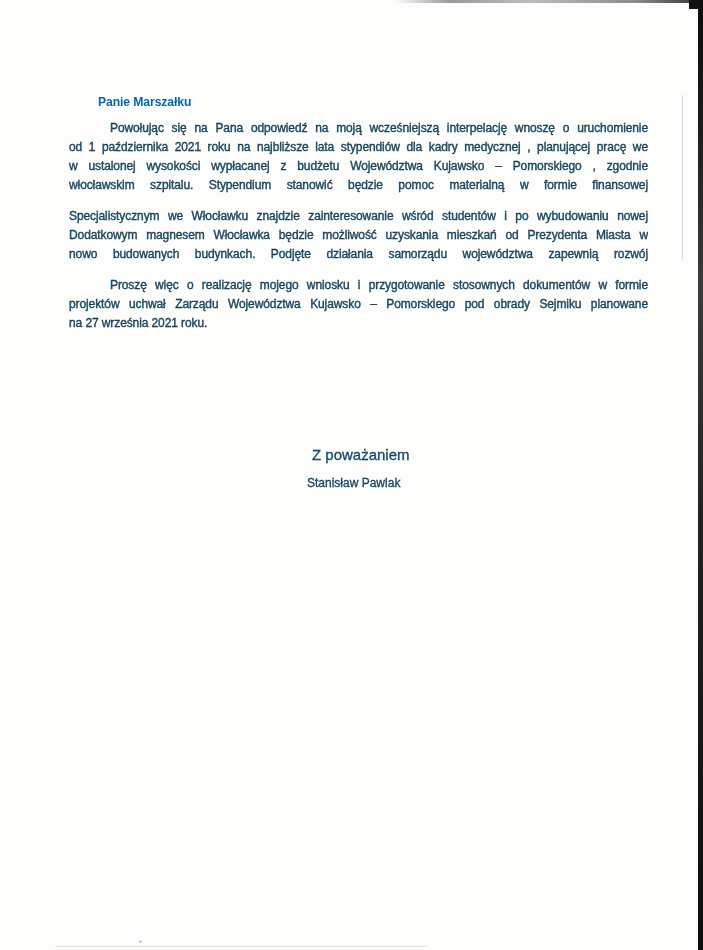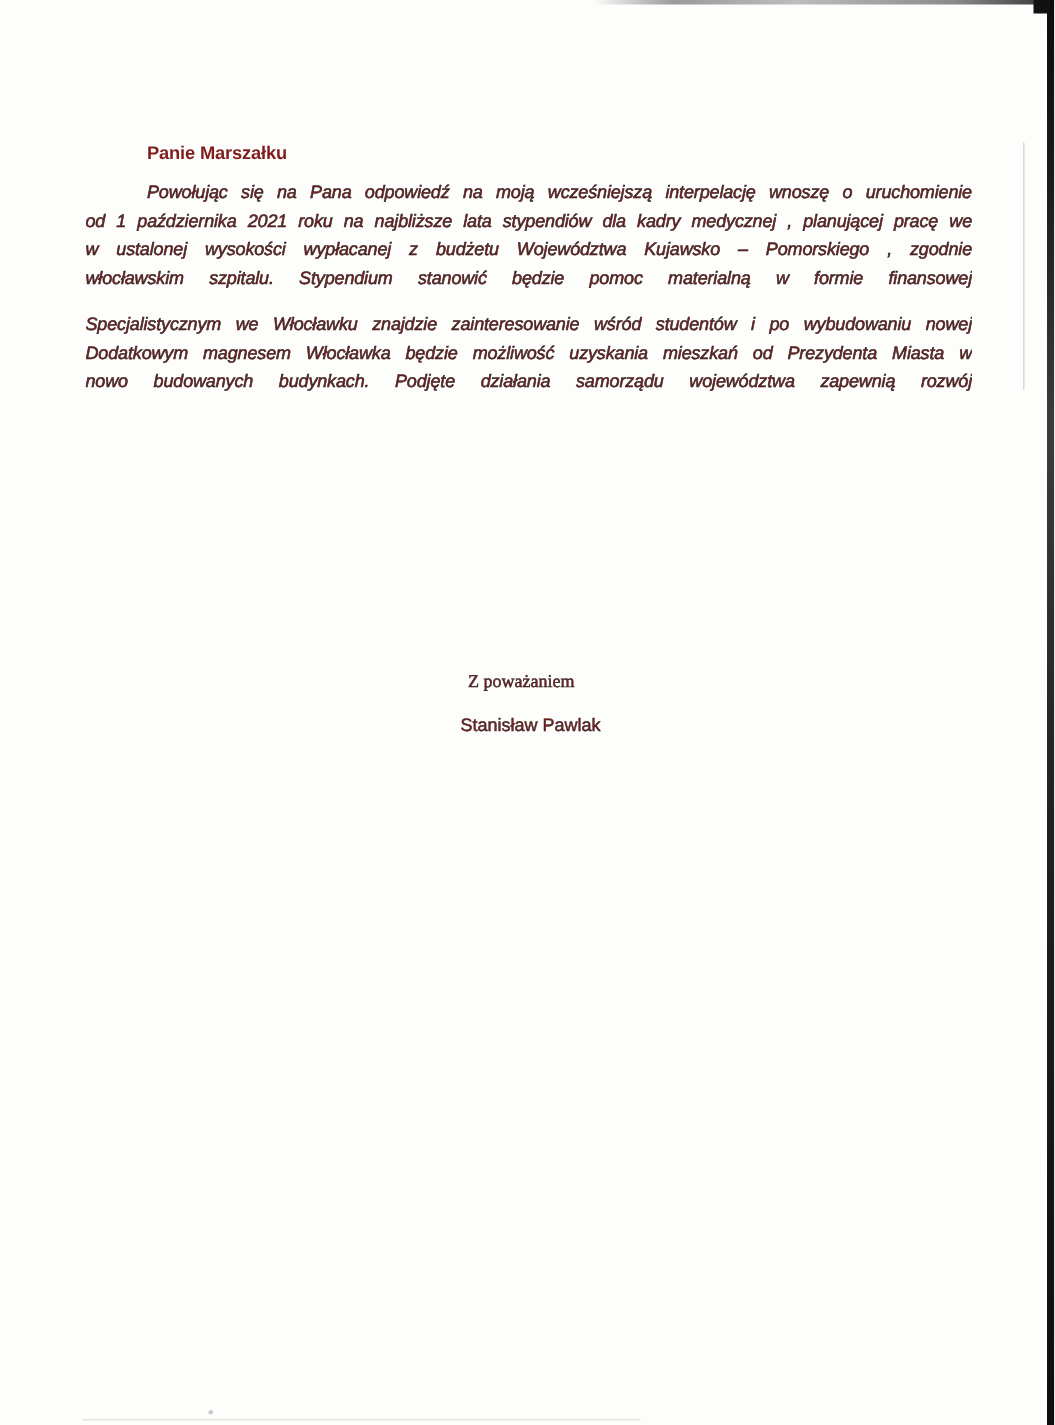--- a/index.html
+++ b/index.html
@@ -7,21 +7,21 @@
     padding: 0;
     background: #ffffff;
   }
   .page {
     position: relative;
     width: 703px;
     height: 950px;
     background: #fdfdfc;
     overflow: hidden;
     font-family: "Liberation Sans", "DejaVu Sans", sans-serif;
-    color: #7f1d1d;
+    color: #0369a1;
   }
   
   .scan-top-streak {
     position: absolute;
     left: 395px; top: 0;
     width: 302px; height: 3px;
     background: linear-gradient(to right, rgba(150,150,150,0), #9a9a9a 18%, #bdbdbd 45%, #8a8a8a 80%, #3a3a3a 100%);
   }
   .scan-right-strip {
     position: absolute;
@@ -65,39 +65,37 @@
   }
   .letter-body {
     position: absolute;
     left: 57px; top: 119px;
     width: 591px;
     font-size: 12px;
     letter-spacing: -0.1px;
     -webkit-text-stroke: 0.35px #1b1b1b;
   }
   .para {
-    margin: 0 0 12px 0;
-    font-style: italic;
+    margin: 0 0 12px 12px;
   }
   .line {
     height: 19px;
     line-height: 19px;
     text-align: justify;
     text-align-last: justify;
     white-space: normal;
     overflow: hidden;
   }
   .line.first { padding-left: 41px; }
   .line.last  { text-align-last: left; }
   .closing {
     position: absolute;
     left: 312px; top: 447px;
-    font-size: 12px;
+    font-size: 15px;
     line-height: 15px;
-    font-family: Liberation Serif, serif;
     -webkit-text-stroke: 0.3px #1b1b1b;
   }
   .signature {
     position: absolute;
     left: 307px; top: 476px;
     font-size: 12px;
     line-height: 15px;
     -webkit-text-stroke: 0.3px #1b1b1b;
   }
 </style>
@@ -120,19 +118,24 @@
         <div class="line first">Powołując się na Pana odpowiedź na moją wcześniejszą interpelację wnoszę o uruchomienie</div>
         <div class="line">od 1 października 2021 roku na najbliższe lata stypendiów dla kadry medycznej , planującej pracę we</div>
         <div class="line">w ustalonej wysokości wypłacanej z budżetu Województwa Kujawsko – Pomorskiego , zgodnie</div>
         <div class="line">włocławskim szpitalu.  Stypendium stanowić będzie pomoc materialną w formie finansowej</div>
       </div>
       <div class="para">
         <div class="line">Specjalistycznym we Włocławku znajdzie zainteresowanie wśród studentów i po wybudowaniu nowej</div>
         <div class="line">Dodatkowym magnesem Włocławka będzie możliwość uzyskania mieszkań od Prezydenta Miasta w</div>
         <div class="line">nowo budowanych budynkach. Podjęte działania samorządu województwa zapewnią rozwój</div>
       </div>
+      <div class="para">
+        <div class="line first">Proszę więc o realizację mojego wniosku i przygotowanie stosownych dokumentów w formie</div>
+        <div class="line">projektów uchwał Zarządu Województwa Kujawsko – Pomorskiego pod obrady Sejmiku planowane</div>
+        <div class="line last">na 27 września 2021 roku.</div>
+      </div>
     </div>
 
   <div class="closing">Z poważaniem</div>
 
   <div class="signature">Stanisław Pawlak</div>
 
 </div>
 
 </body></html>

